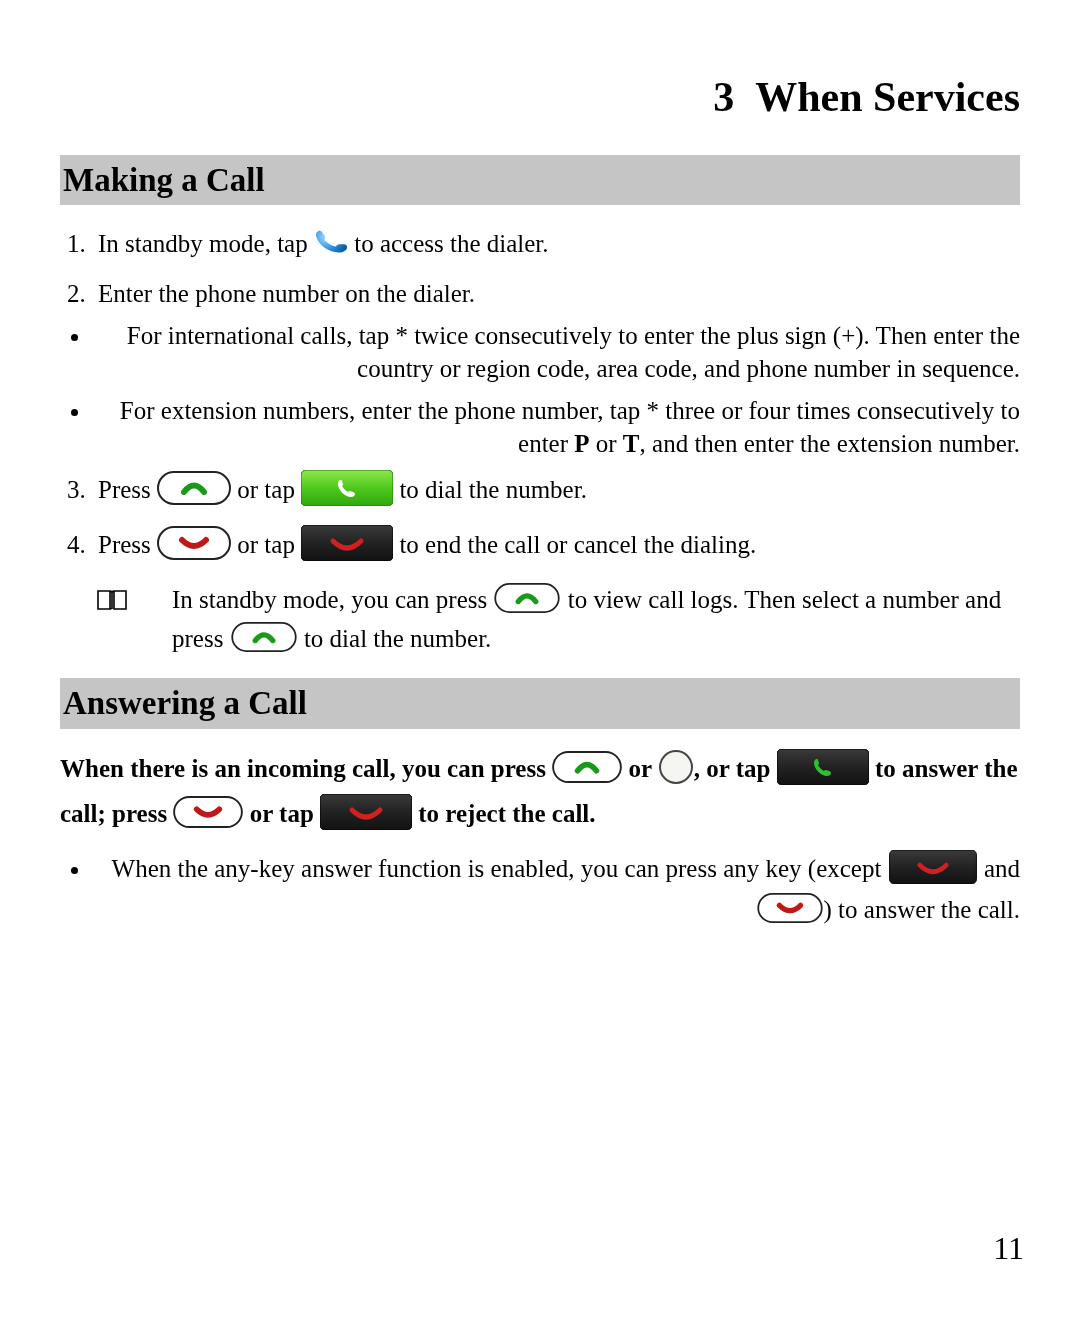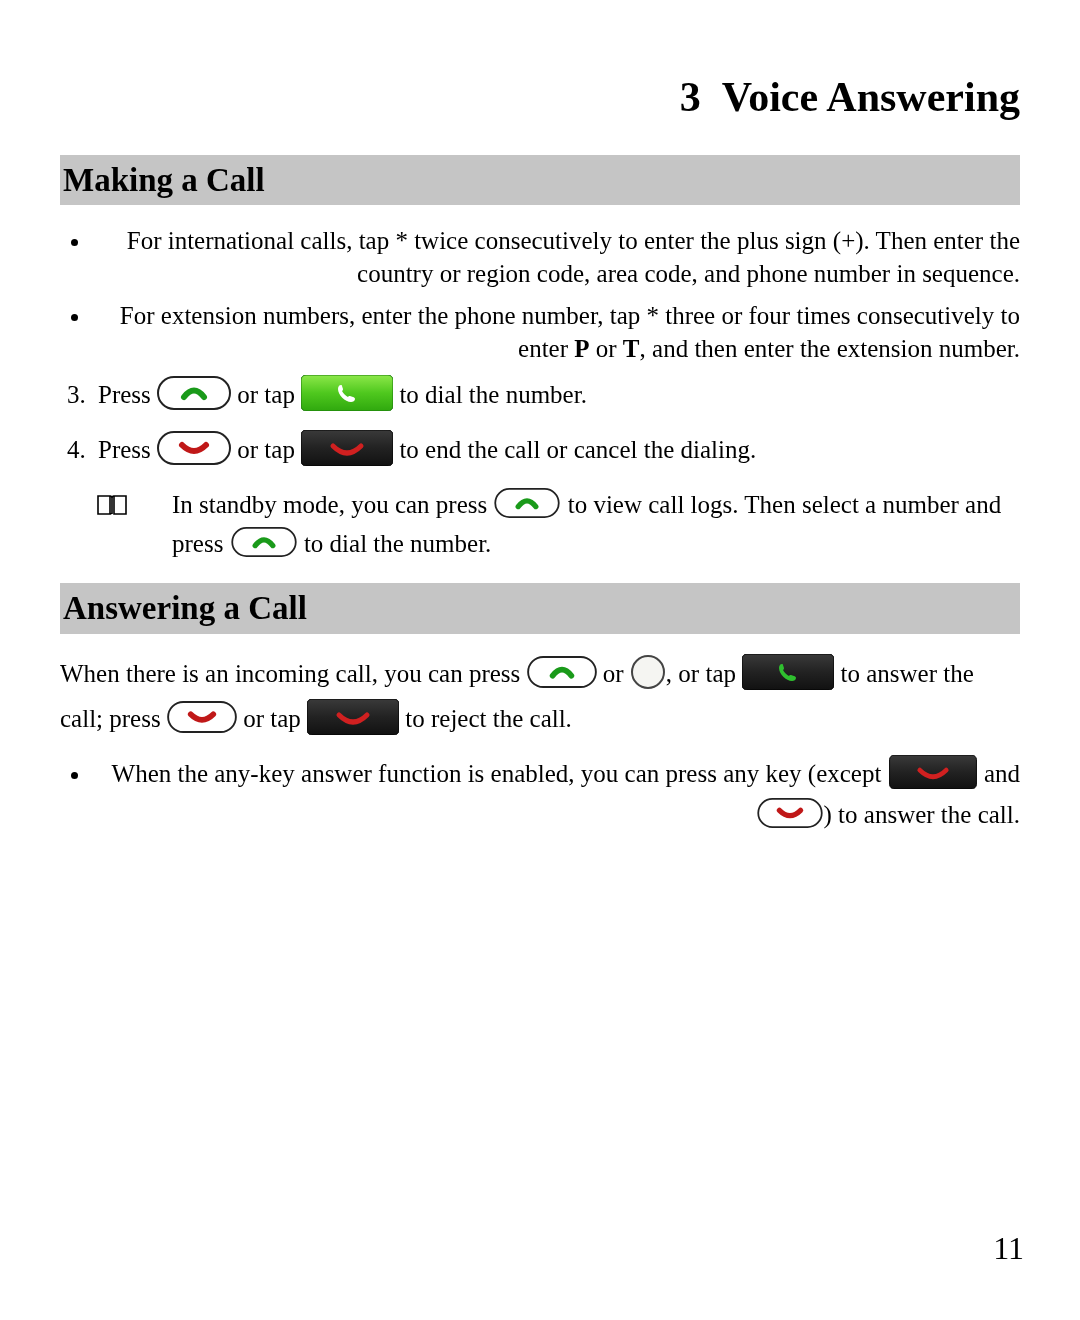--- a/index.html
+++ b/index.html
@@ -45,20 +45,21 @@
     margin: 4px 0 4px 0;
     padding-left: 32px;
     text-align: right;
   }
   ul.bullets > li {
     margin: 10px 0;
     padding-left: 6px;
   }
   .para {
     margin: 12px 0;
+    font-weight: bold;
   }
   .note {
     display: flex;
     align-items: flex-start;
     margin: 14px 0 18px 36px;
     font-family: Liberation Serif, serif;
   }
   .note .book {
     flex: 0 0 auto;
     margin-right: 44px;
@@ -97,25 +98,37 @@
       <stop offset="0%" stop-color="#9ed8ff"></stop>
       <stop offset="60%" stop-color="#2b8de0"></stop>
       <stop offset="100%" stop-color="#1060a0"></stop>
     </radialGradient>
   </defs>
 </svg>
 
 <div class="page">
 
   <div class="chapter-title">
-    <span>3</span>&nbsp;&nbsp;<span>Voice Answering</span>
+    <span>3</span>&nbsp;&nbsp;<span>When Services</span>
   </div>
 
   <div class="section-bar">Making a Call</div>
 
+  <ol class="steps">
+    <li>
+      <span>In standby mode, tap </span>
+      <span class="icon">
+        <svg width="34" height="34" viewBox="0 0 24 24">
+          <path d="M6 2 C4 2 3 4 3 6 C3 13 11 21 18 21 C20 21 22 20 22 18 C22 17 21 16 20 16 L17 15 C16 15 15 15.4 14.4 16 C12 15 9 12 8 9.6 C8.6 9 9 8 9 7 L8 4 C8 3 7 2 6 2 Z" fill="url(#blueHand)" transform="rotate(-16 12 12)"></path>
+        </svg>
+      </span>
+      <span> to access the dialer.</span>
+    </li>
+    <li>Enter the phone number on the dialer.</li>
+  </ol>
 
   <ul class="bullets">
     <li>For international calls, tap * twice consecutively to enter the plus sign (+). Then enter the country or region code, area code, and phone number in sequence.</li>
     <li>
       <span>For extension numbers, enter the phone number, tap * three or four times consecutively to enter </span><b>P</b><span> or </span><b>T</b><span>, and then enter the extension number.</span>
     </li>
   </ul>
 
   <ol class="steps" start="3">
     <li>

